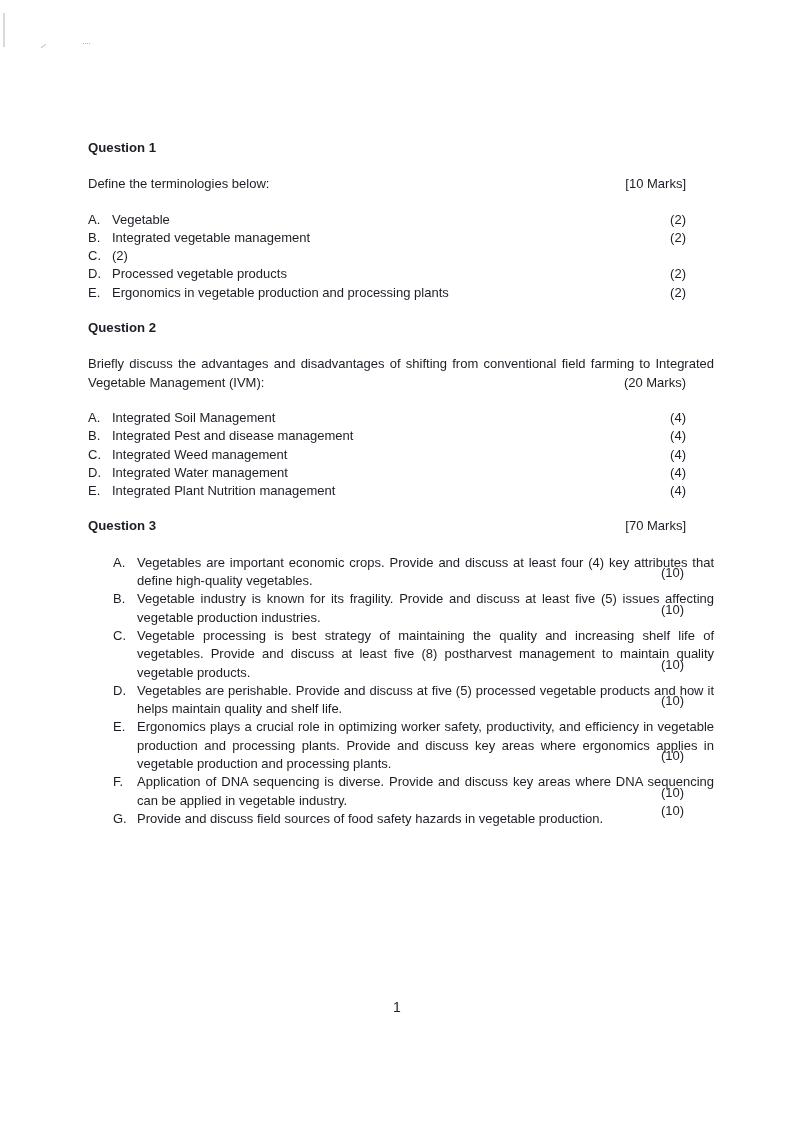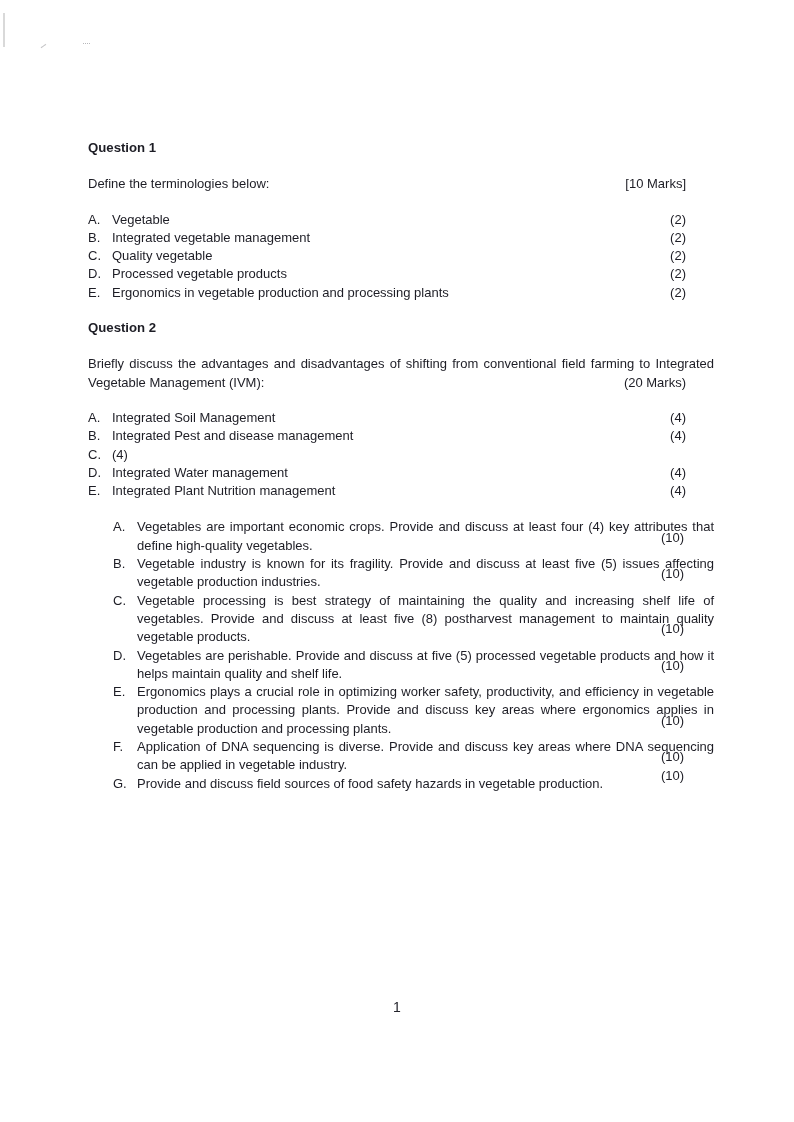--- a/index.html
+++ b/index.html
@@ -84,21 +84,20 @@
         <span class="itext">Vegetable</span>
         <span class="imarks">(2)</span>
       </div>
       <div class="qlist-item">
         <span class="letter">B.</span>
         <span class="itext">Integrated vegetable management</span>
         <span class="imarks">(2)</span>
       </div>
       <div class="qlist-item">
         <span class="letter">C.</span>
-        <span class="itext">Quality vegetable</span>
         <span class="imarks">(2)</span>
       </div>
       <div class="qlist-item">
         <span class="letter">D.</span>
         <span class="itext">Processed vegetable products</span>
         <span class="imarks">(2)</span>
       </div>
       <div class="qlist-item">
         <span class="letter">E.</span>
         <span class="itext">Ergonomics in vegetable production and processing plants</span>
@@ -121,36 +120,41 @@
         <span class="itext">Integrated Soil Management</span>
         <span class="imarks">(4)</span>
       </div>
       <div class="qlist-item">
         <span class="letter">B.</span>
         <span class="itext">Integrated Pest and disease management</span>
         <span class="imarks">(4)</span>
       </div>
       <div class="qlist-item">
         <span class="letter">C.</span>
+        <span class="itext">Integrated Weed management</span>
         <span class="imarks">(4)</span>
       </div>
       <div class="qlist-item">
         <span class="letter">D.</span>
         <span class="itext">Integrated Water management</span>
         <span class="imarks">(4)</span>
       </div>
       <div class="qlist-item">
         <span class="letter">E.</span>
         <span class="itext">Integrated Plant Nutrition management</span>
         <span class="imarks">(4)</span>
       </div>
     </div>
   </div>
 
   <div class="section">
+    <div class="qtitle-row">
+      <span class="qtitle">Question 3</span>
+      <span class="marks">[70 Marks]</span>
+    </div>
     <div class="q3list">
       <div class="q3-item">
         <span class="letter">A.</span>
         <span class="itext">Vegetables are important economic crops. Provide and discuss at least four (4) key attributes that define high-quality vegetables.</span>
         <span class="imarks">(10)</span>
       </div>
       <div class="q3-item">
         <span class="letter">B.</span>
         <span class="itext">Vegetable industry is known for its fragility. Provide and discuss at least five (5) issues affecting vegetable production industries.</span>
         <span class="imarks">(10)</span>

